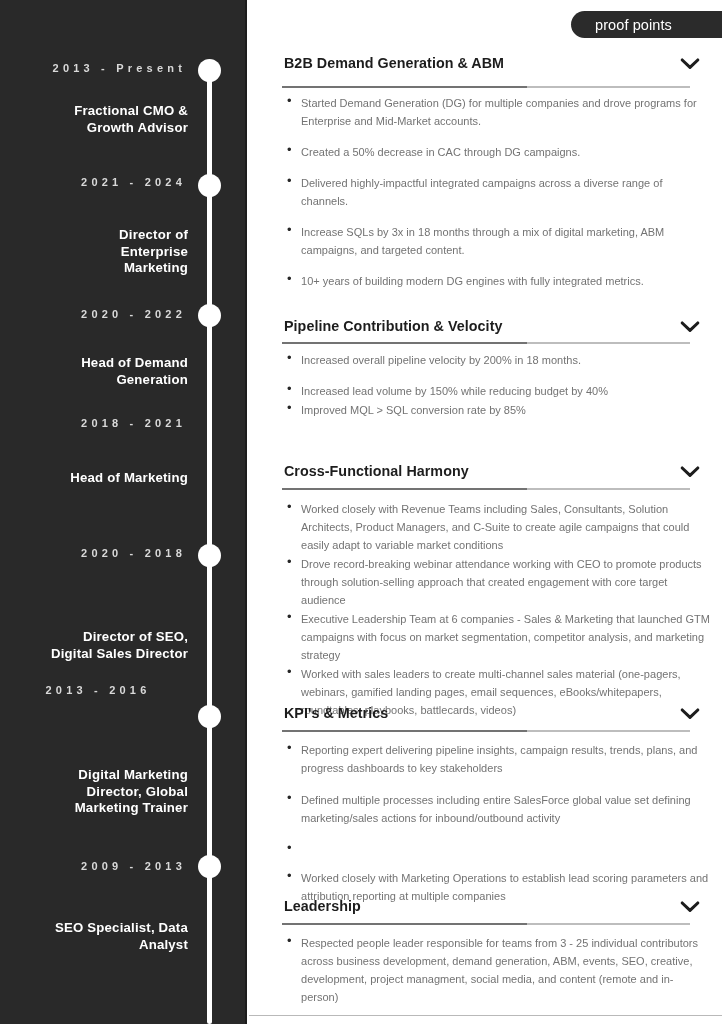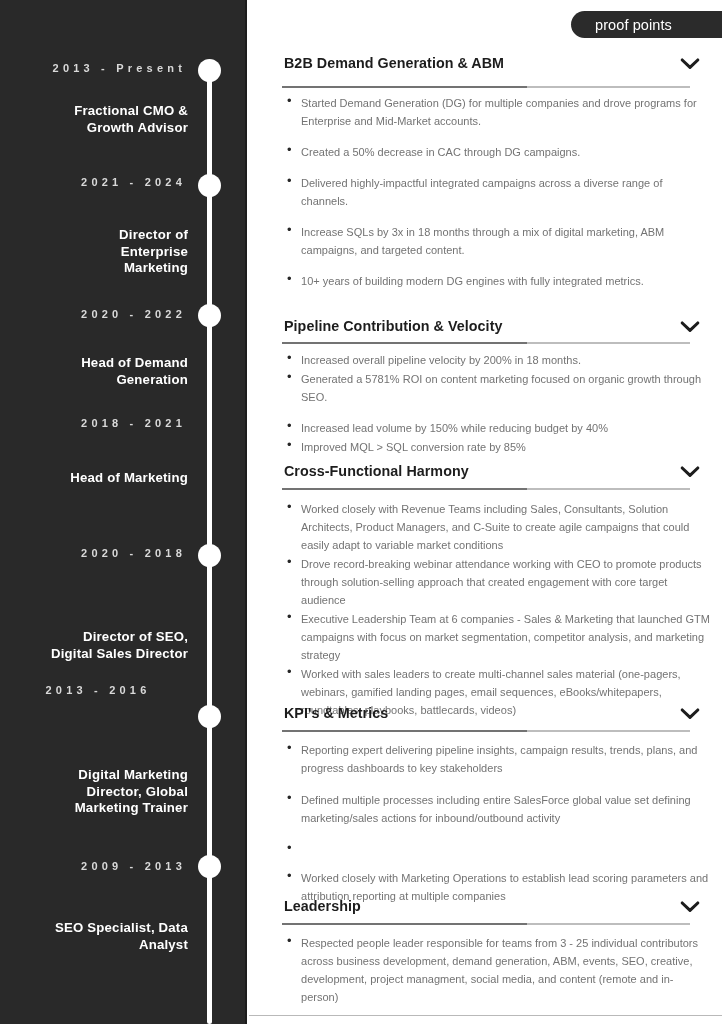--- a/index.html
+++ b/index.html
@@ -212,21 +212,20 @@
             <div class="sec-title">Pipeline Contribution &amp; Velocity</div>
             <span class="chev">
               <svg width="20" height="14" viewBox="0 0 20 14" aria-hidden="true">
                 <path d="M2.2 3.0 L10 10.4 L17.8 3.0" fill="none" stroke="#1d1d1d" stroke-width="3.1" stroke-linecap="round" stroke-linejoin="round"></path>
               </svg>
             </span>
           </div>
           <div class="sec-rule" style="top: 24px;"></div>
           <ul class="bullets" style="top: 33px;">
             <li>Increased overall pipeline velocity by 200% in 18 months.</li>
-            <li style="margin-top: 1px;">Generated a 5781% ROI on content marketing focused on organic growth through SEO.</li>
             <li style="margin-top: 13px;">Increased lead volume by 150% while reducing budget by 40%</li>
             <li style="margin-top: 1px;">Improved MQL &gt; SQL conversion rate by 85%</li>
           </ul>
         </div>
         <div class="section" style="top: 463px;">
           <div class="sec-head">
             <div class="sec-title">Cross-Functional Harmony</div>
             <span class="chev">
               <svg width="20" height="14" viewBox="0 0 20 14" aria-hidden="true">
                 <path d="M2.2 3.0 L10 10.4 L17.8 3.0" fill="none" stroke="#1d1d1d" stroke-width="3.1" stroke-linecap="round" stroke-linejoin="round"></path>

